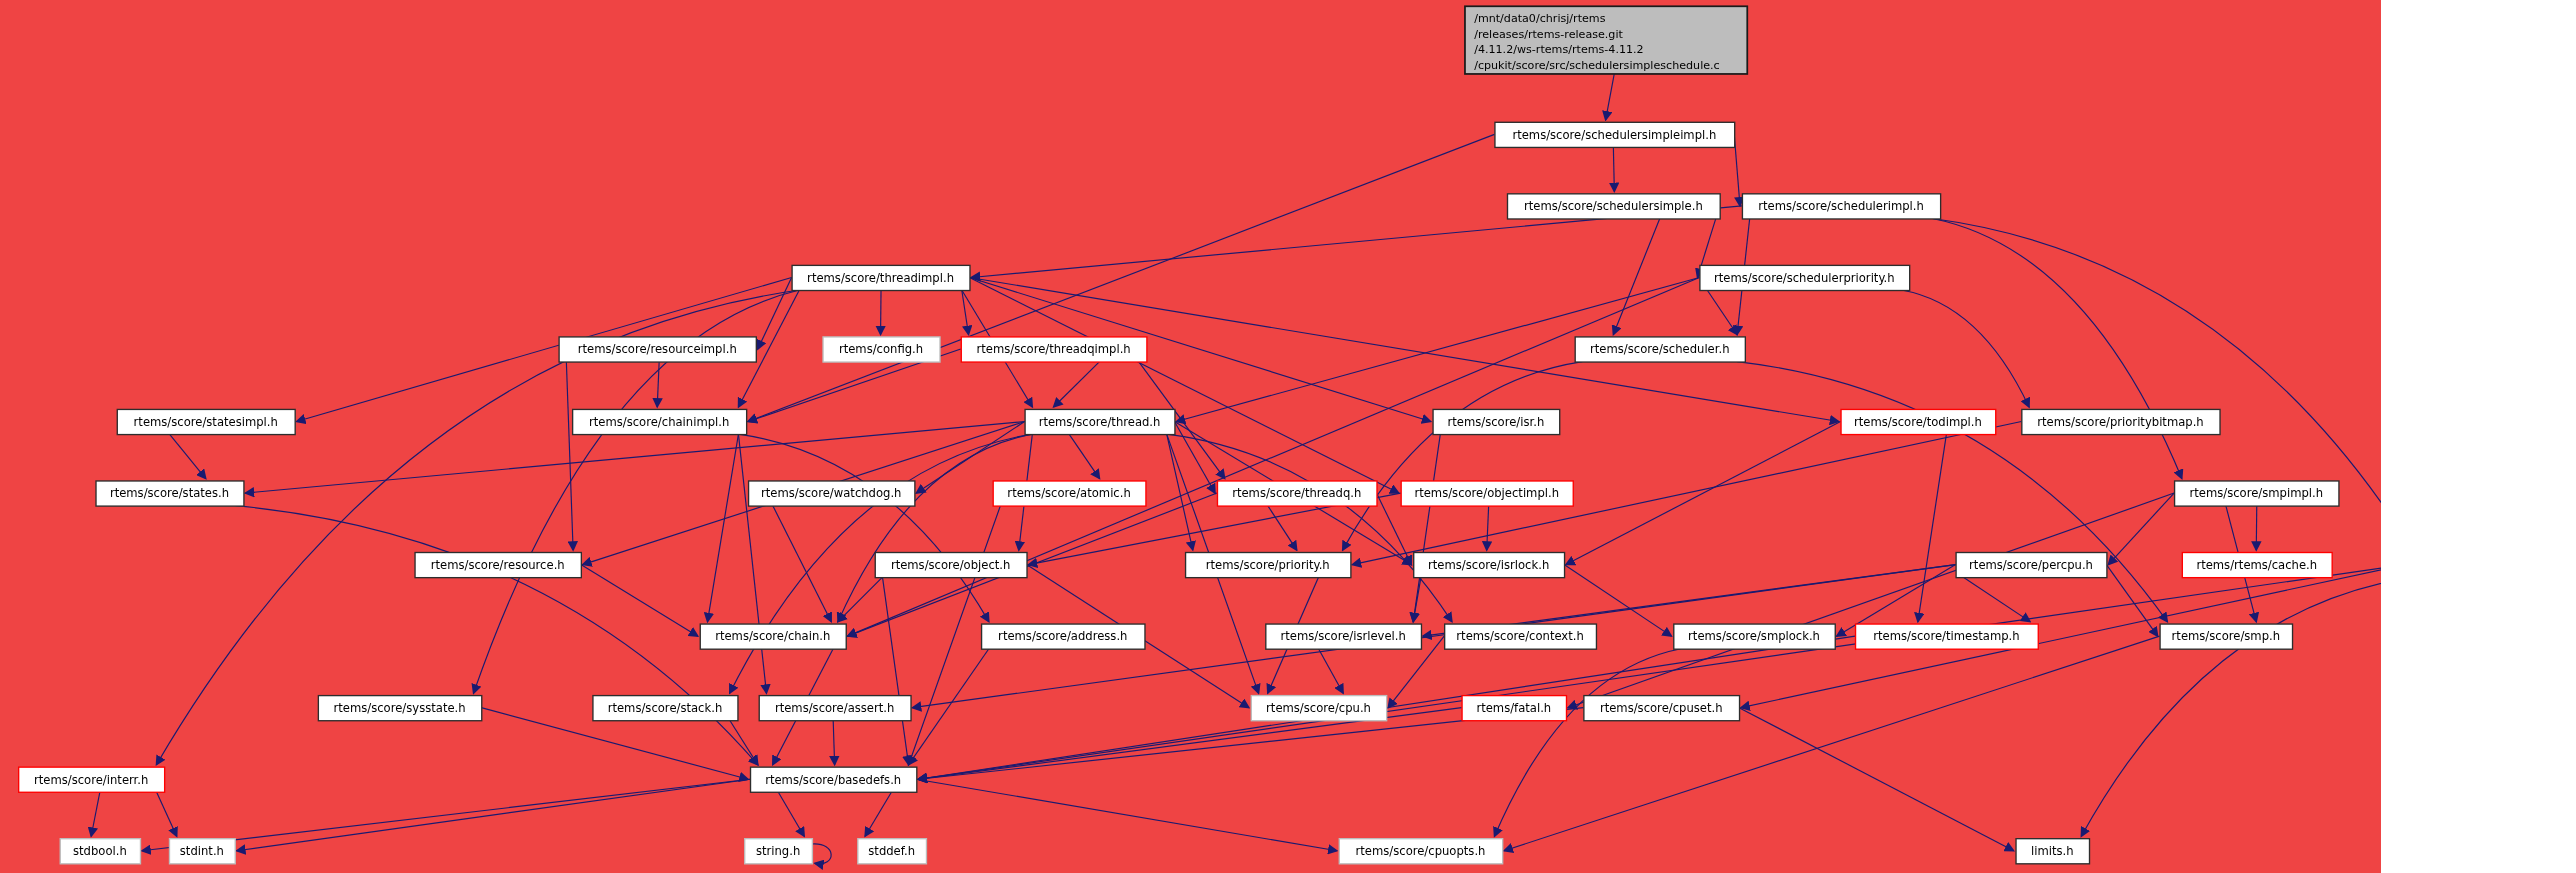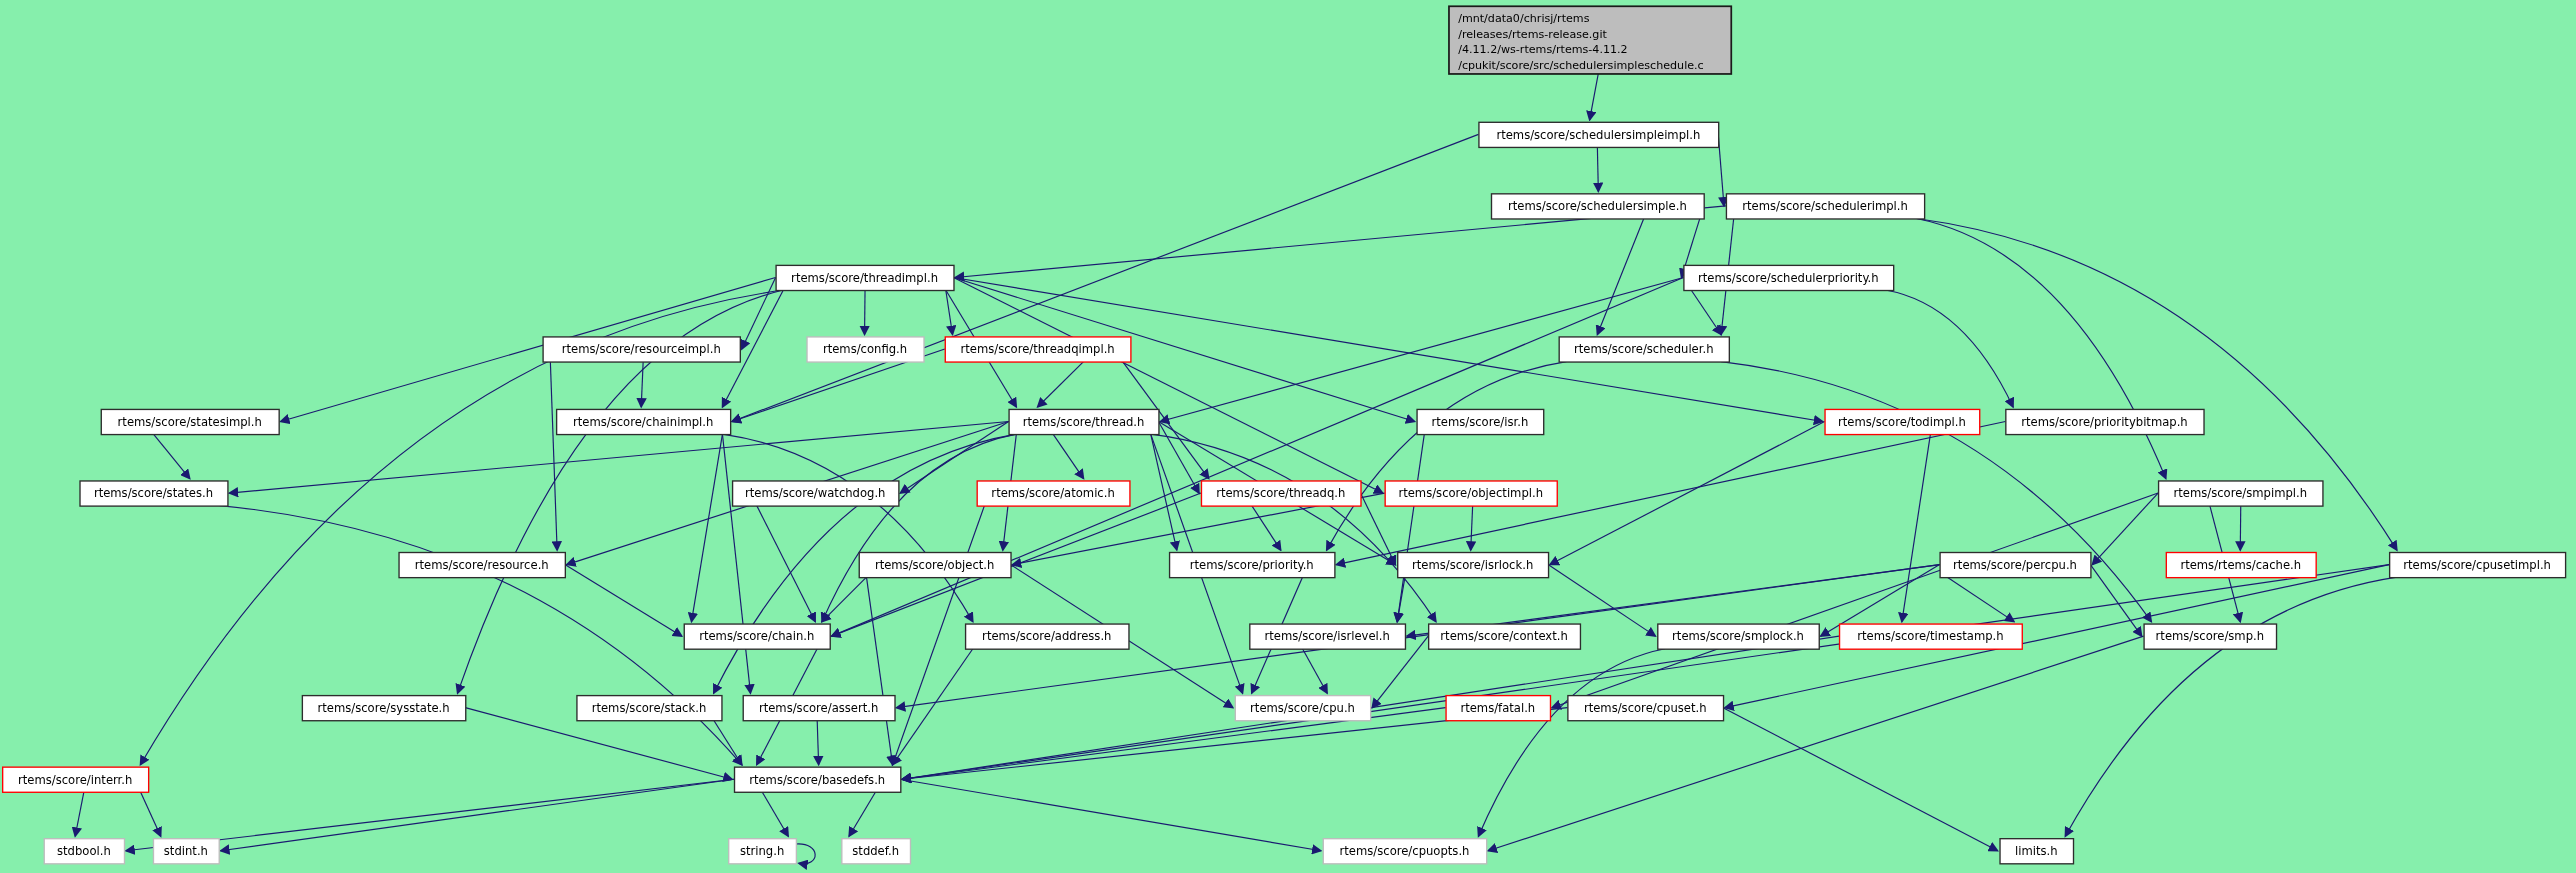--- a/index.html
+++ b/index.html
@@ -1,17 +1,17 @@
 <!DOCTYPE html>
 <html><head>
 <meta charset="utf-8">
 <style>
   html,body{margin:0;padding:0;background:#ffffff;}
-  .graph-wrap{position:relative;width:2576px;height:873px;background:#86efac;overflow:hidden;
-    font-family:"DejaVu Sans","Liberation Sans",sans-serif;}
+  .graph-wrap{position:relative;width:2365px;height:873px;background:#ef4444;overflow:hidden;
+    font-family:"DejaVu Sans","Liberation Sans",sans-serif;padding-left:16px;}
   svg{display:block}
   svg text{font-family:"DejaVu Sans","Liberation Sans",sans-serif;fill:#000000;}
   .node-label{font-size:12px;}
   .src-label{font-size:11.5px;}
 </style>
 </head>
 <body>
 
 <div class="graph-wrap">
   <svg id="graph-svg" width="2576" height="873" viewBox="0 0 2664 903">

